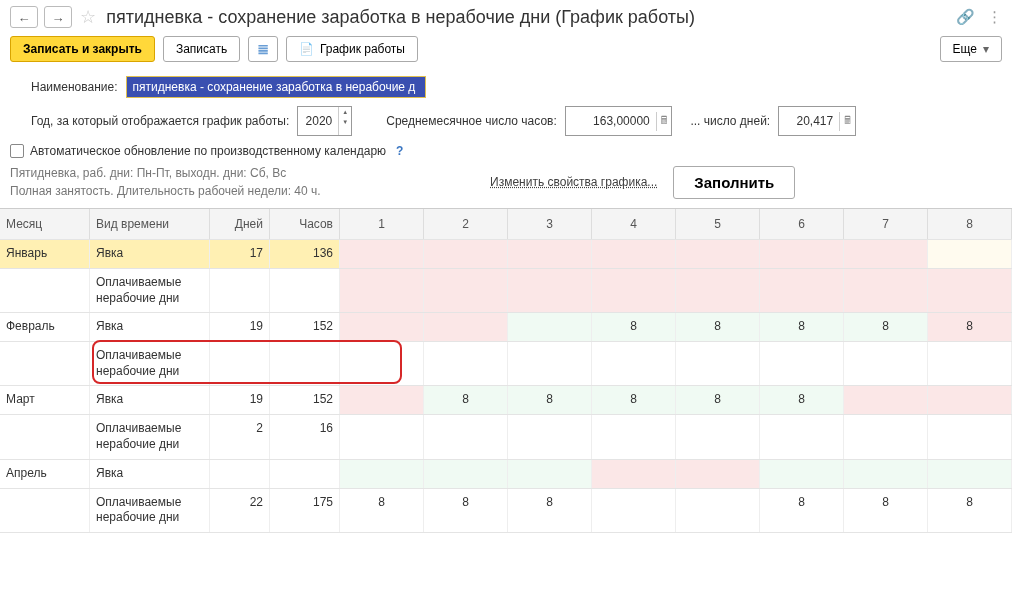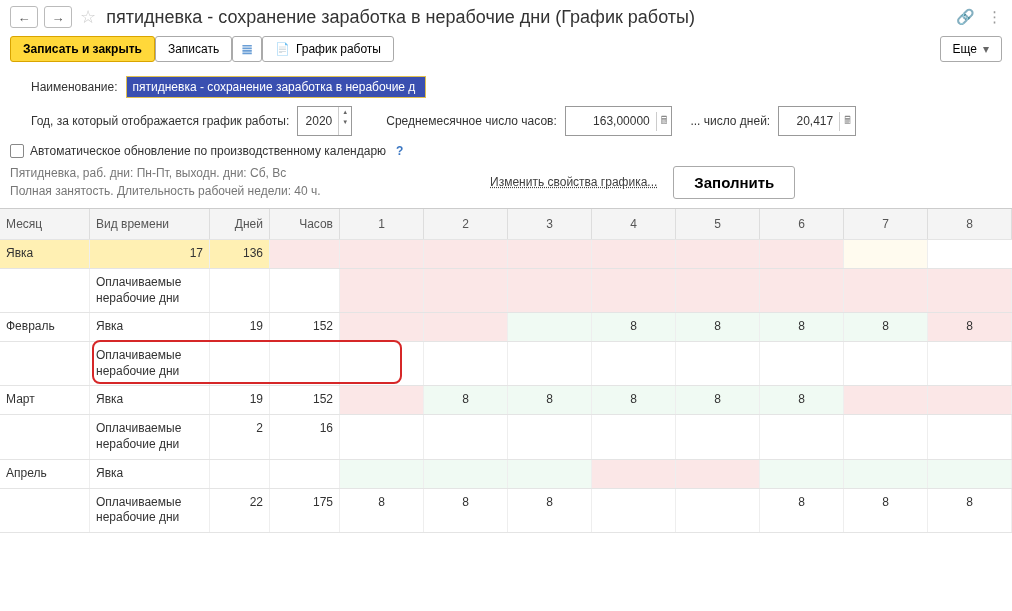--- a/index.html
+++ b/index.html
@@ -46,21 +46,21 @@
     margin-left: auto;
     display: flex;
     gap: 12px;
     color: #999;
     font-size: 15px;
   }
   .toolbar {
     display: flex;
     align-items: center;
     padding: 4px 10px 10px 10px;
-    gap: 0;
+    gap: 8px;
   }
   .btn {
     border: 1px solid #aaa;
     background: #fff;
     border-radius: 3px;
     padding: 5px 12px;
     font-size: 12px;
     cursor: pointer;
     display: inline-flex;
     align-items: center;
@@ -292,20 +292,21 @@
     <div class="cell daycell">3</div>
     <div class="cell daycell">4</div>
     <div class="cell daycell">5</div>
     <div class="cell daycell">6</div>
     <div class="cell daycell">7</div>
     <div class="cell daycell">8</div>
   </div>
   <div id="grid-body">
       <div class="rowwrap">
         <div class="grid-row datarow">
+          <div class="cell month yellow-sel">Январь</div>
           <div class="cell yellow-sel">Явка</div>
           <div class="cell num yellow-sel">17</div>
           <div class="cell num yellow-sel">136</div>
           <div class="cell daycell pink"></div>
           <div class="cell daycell pink"></div>
           <div class="cell daycell pink"></div>
           <div class="cell daycell pink"></div>
           <div class="cell daycell pink"></div>
           <div class="cell daycell pink"></div>
           <div class="cell daycell pink"></div>

